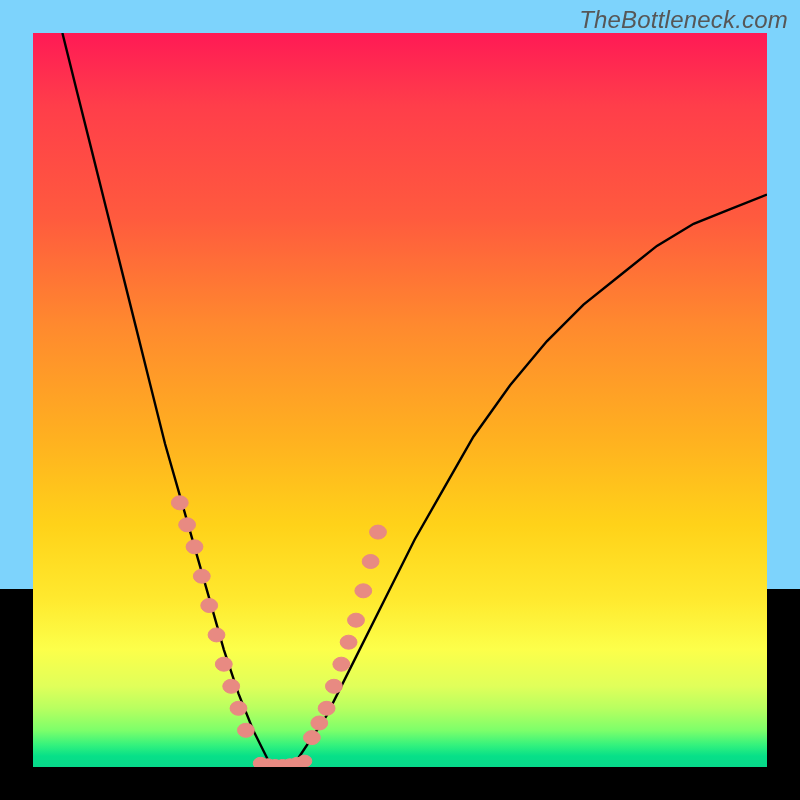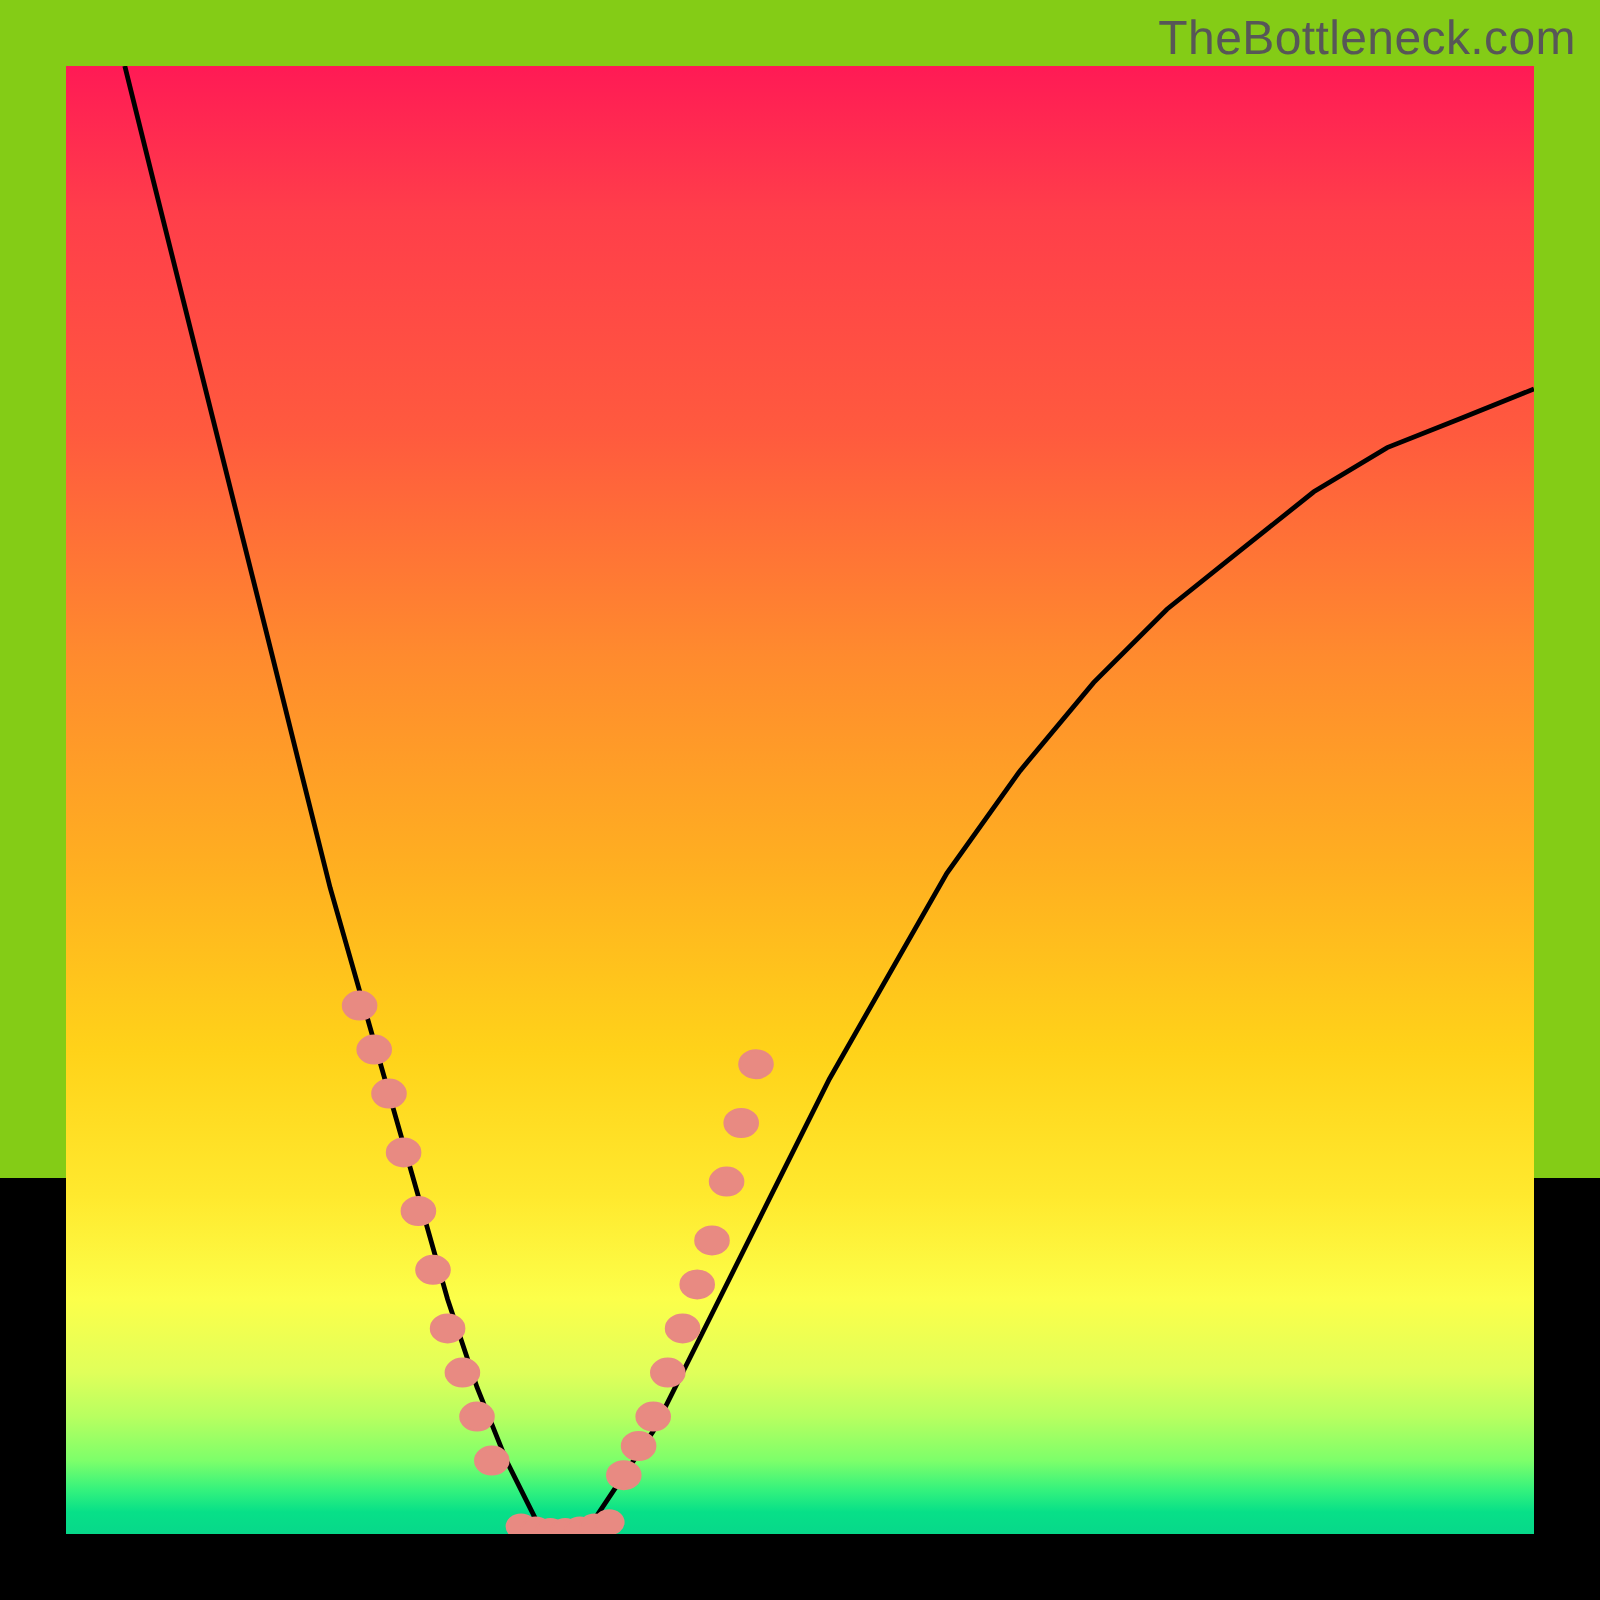--- a/index.html
+++ b/index.html
@@ -8,21 +8,22 @@
     width: 800px;
     height: 800px;
     overflow: hidden;
     background: #000;
     font-family: Arial, Helvetica, sans-serif;
   }
   .frame {
     position: relative;
     width: 800px;
     height: 589px;
-    background: #84cc16;
+    background: #7dd3fc;
+    font-style: italic;
   }
   .plot {
     position: absolute;
     left: 33px;
     top: 33px;
     width: 734px;
     height: 734px;
     
     background: linear-gradient(
       to bottom,

